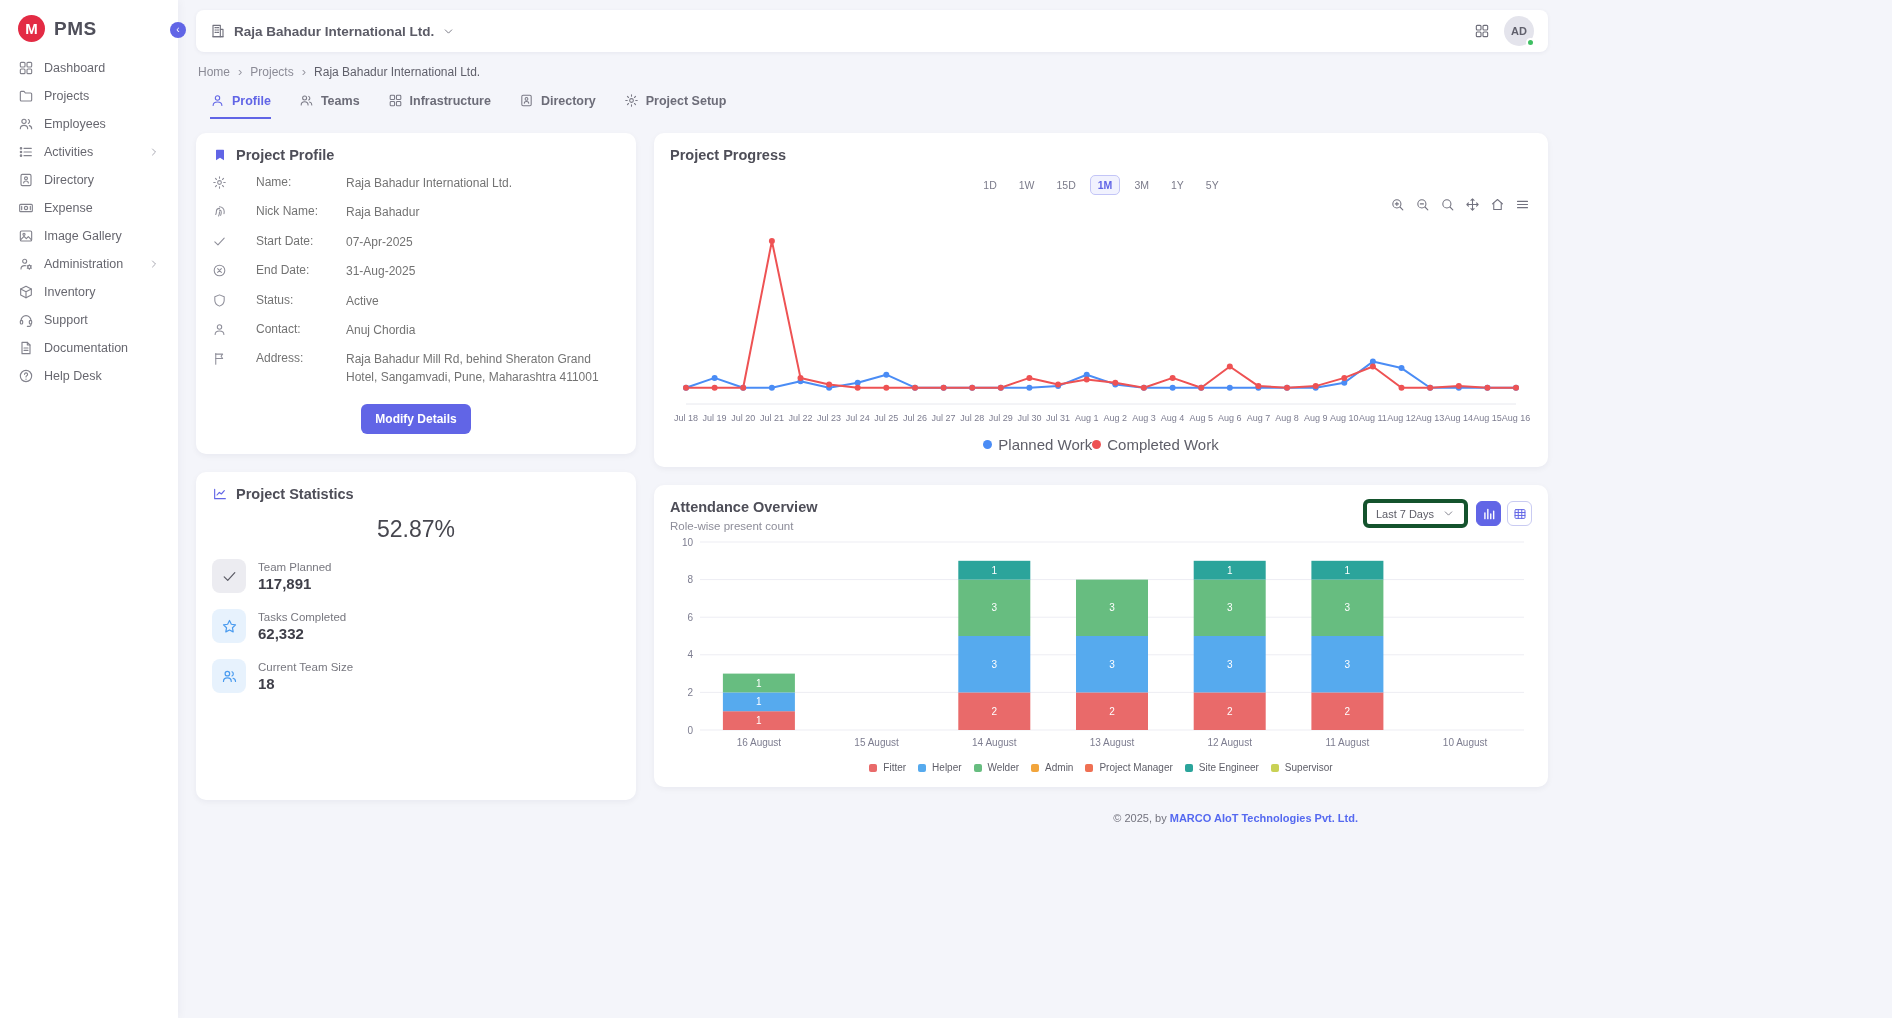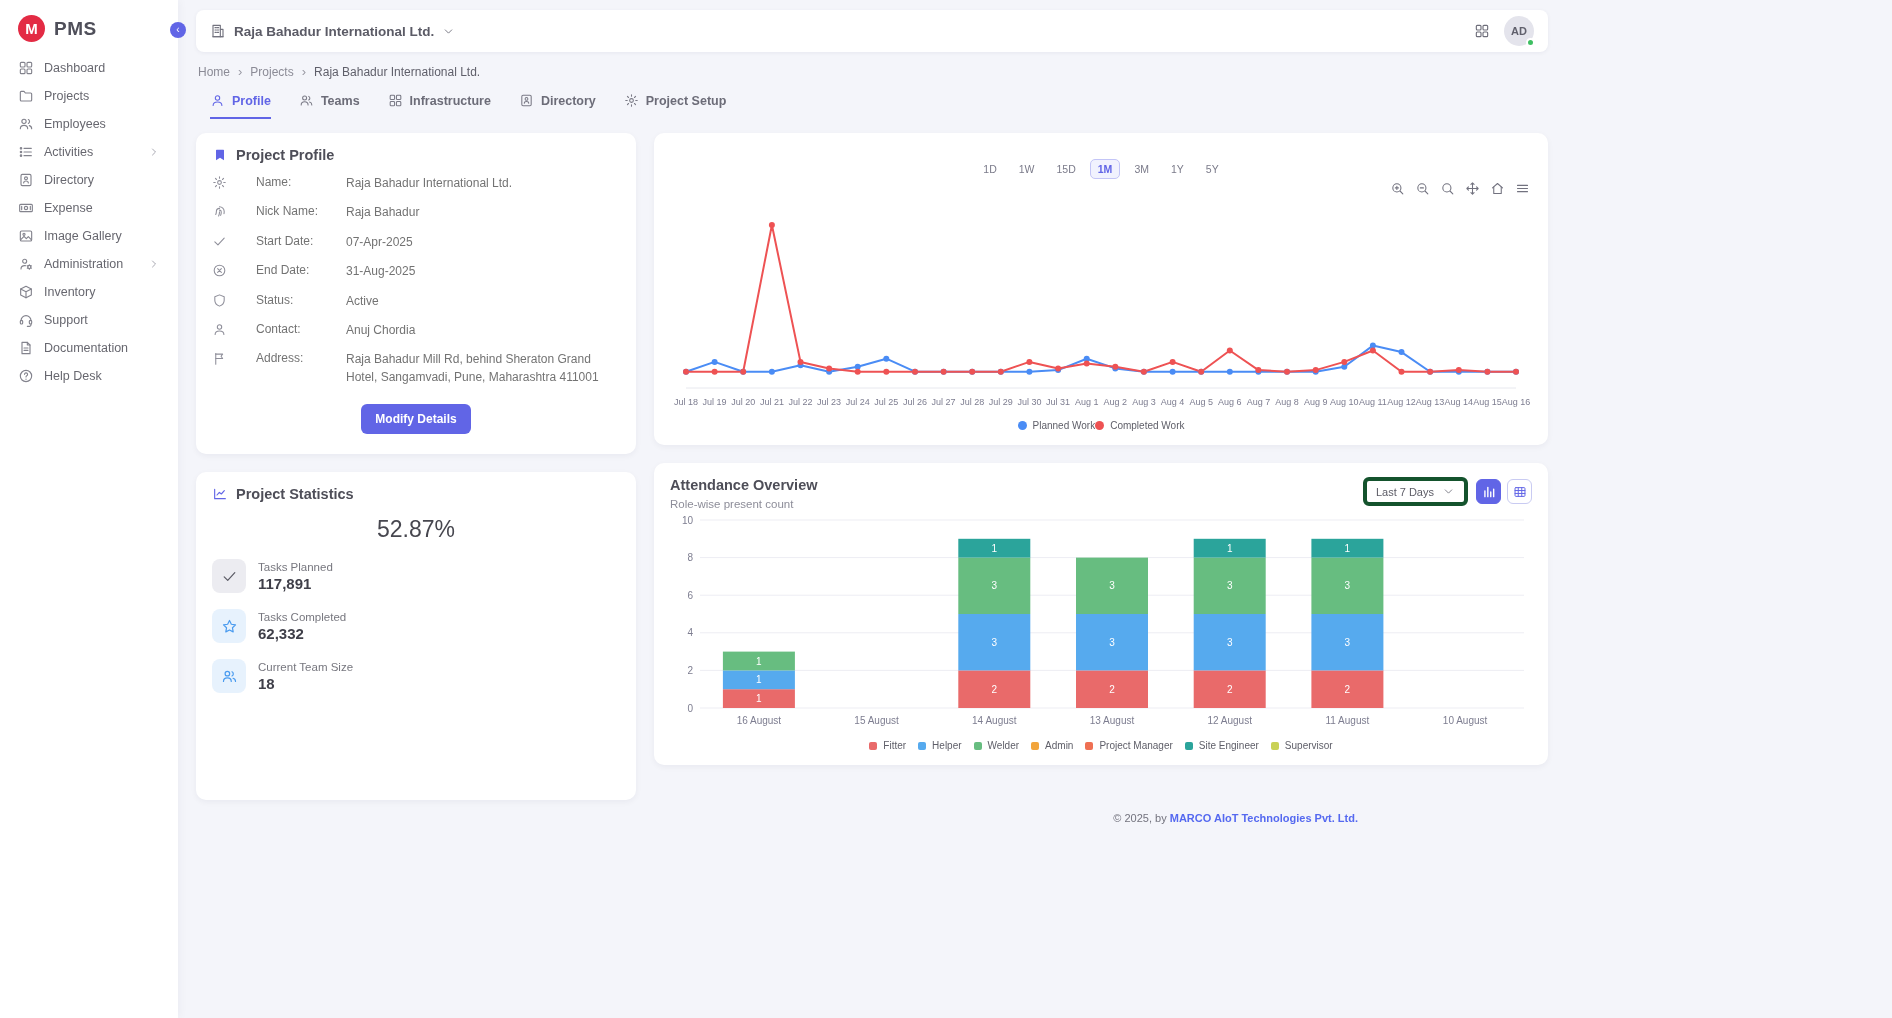--- a/index.html
+++ b/index.html
@@ -68,21 +68,21 @@
   .stat-label { font-size:11.5px; color:#77777f; }
   .stat-value { font-size:15px; font-weight:600; color:#3f3f49; margin-top:2px; }
 
   
   .range-row { display:flex; gap:6px; margin-top:12px;justify-content:center; }
   .range-btn { font-size:10.5px; color:#7b7b8a; padding:3px 7px; border-radius:5px; border:1px solid transparent; cursor:pointer; background:none; font-family:inherit; }
   .range-btn.active { color:var(--accent); border-color:#c3c5f7; background:#f1f2fe; font-weight:600; }
   .chart-toolbar { display:flex; gap:10px; justify-content:flex-end; color:#72727f; margin-top:2px; padding-right:2px; }
   .chart-toolbar .tb { cursor:pointer; display:flex; }
   .chart-mount { width:100%; margin-top:2px; }
-  .legend-row { display:flex; justify-content:center; margin-top:6px; font-size:10px; color:#5e5e68; align-items:center; flex-wrap:wrap; }
+  .legend-row { display:flex; justify-content:center; margin-top:6px; font-size:15px; color:#5e5e68; align-items:center; flex-wrap:wrap; }
   .legend-item { display:flex; gap:6px; align-items:center; cursor:pointer; }
   .legend-dot { width:9px; height:9px; border-radius:50%; }
   .bar-legend { font-size:10px; gap:12px; }
   .bar-legend .legend-dot { width:8px; height:8px; border-radius:2px; }
 
   
   .att-head { display:flex; align-items:flex-start; }
   .att-controls { margin-left:auto; display:flex; gap:8px; align-items:center; }
   .select { display:flex; align-items:center; gap:8px; border:4px solid #14532d; border-radius:6px; padding:4px 9px; font-size:11px; color:#5c5c66; background:#fff; cursor:pointer; }
   .select .ic { display:flex; color:#7a7a86; }
@@ -430,21 +430,21 @@
             <div class="gauge-value">52.87%</div>
           </div>
           <div class="stats-list">
               <div class="stat-row">
                 <span class="stat-ic gray">
                   <svg width="17" height="17" viewBox="0 0 24 24" fill="none" stroke="currentColor" stroke-width="1.7" stroke-linecap="round" stroke-linejoin="round">
                     <path d="M4.5 12.5l5 5 10-11"></path>
                   </svg>
                 </span>
                 <span>
-                  <div class="stat-label">Tasks Planned</div>
+                  <div class="stat-label">Team Planned</div>
                   <div class="stat-value">117,891</div>
                 </span>
               </div>
               <div class="stat-row">
                 <span class="stat-ic blue">
                   <svg width="17" height="17" viewBox="0 0 24 24" fill="none" stroke="currentColor" stroke-width="1.7" stroke-linecap="round" stroke-linejoin="round">
                     <path d="M12 3.5l2.6 5.3 5.9.9-4.3 4.1 1 5.8-5.2-2.7-5.2 2.7 1-5.8L3.5 9.7l5.9-.9z"></path>
                   </svg>
                 </span>
                 <span>
@@ -465,20 +465,21 @@
                   <div class="stat-value">18</div>
                 </span>
               </div>
             </div>
         </section>
 
       </div>
       <div class="col-right">
 
         <section class="card">
+          <div class="card-title">Project Progress</div>
           <div class="range-row">
               <button class="range-btn">1D</button>
               <button class="range-btn">1W</button>
               <button class="range-btn">15D</button>
               <button class="range-btn active">1M</button>
               <button class="range-btn">3M</button>
               <button class="range-btn">1Y</button>
               <button class="range-btn">5Y</button>
             </div>
           <div class="chart-toolbar">

